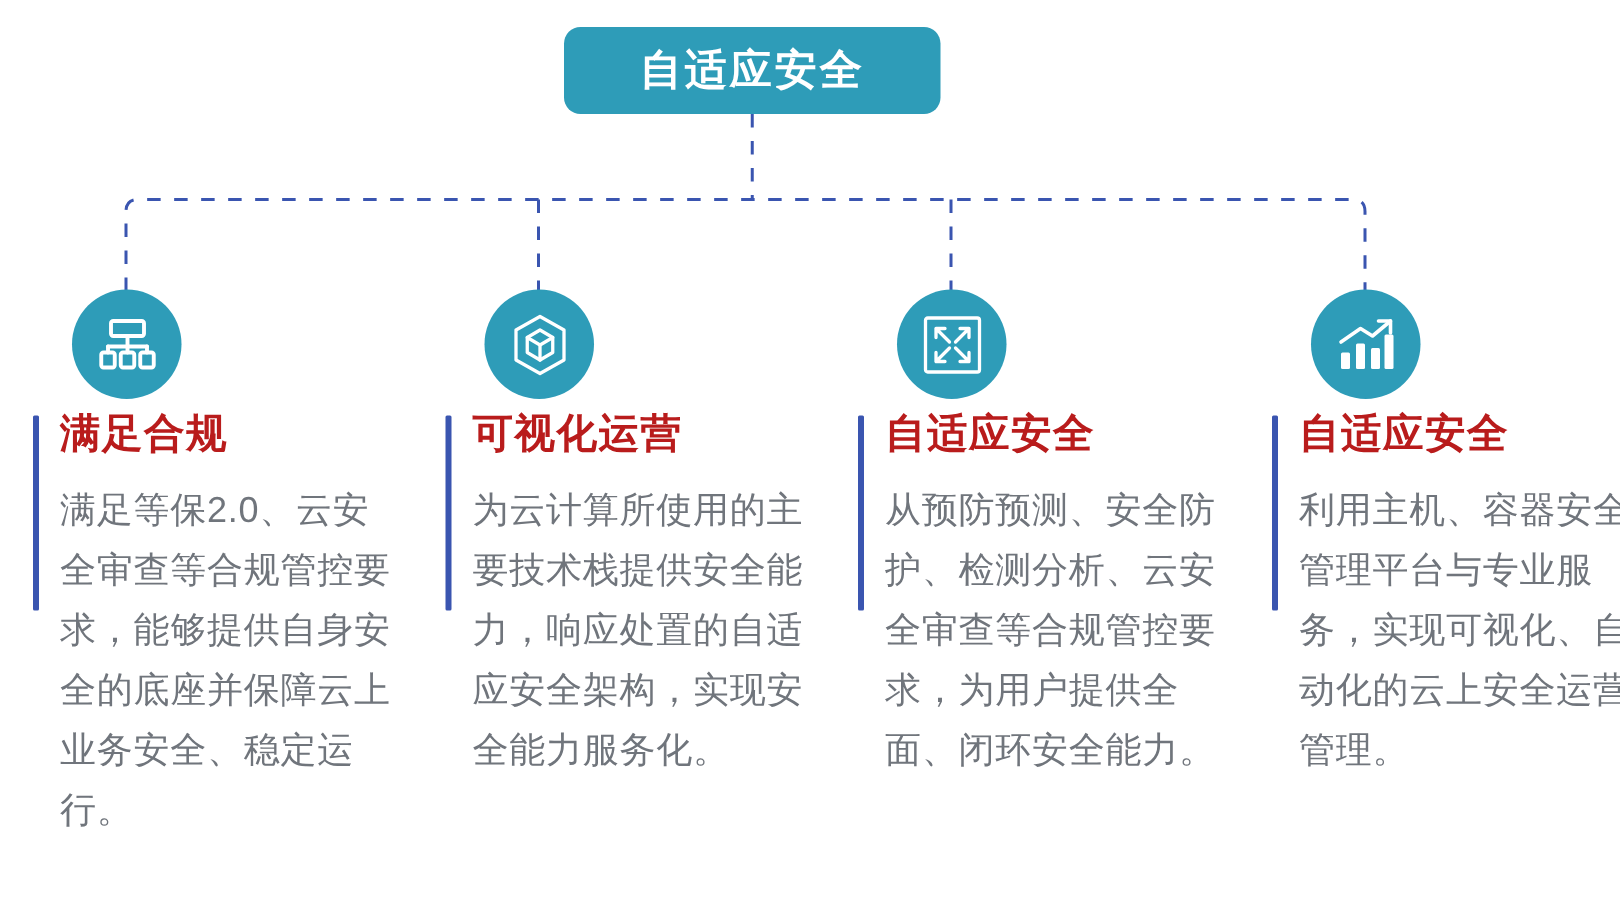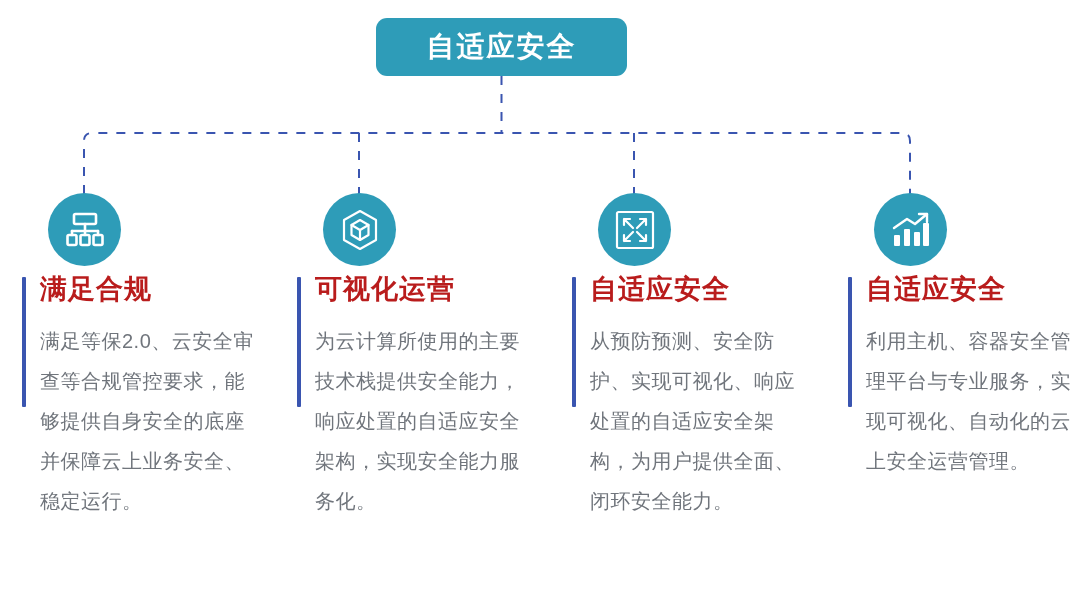--- a/index.html
+++ b/index.html
@@ -98,21 +98,21 @@
     letter-spacing: 1px;
     line-height: 1.2;
     white-space: nowrap;
   }
 
   .col-body {
     position: absolute;
     left: 18px;
     top: 128px;
     width: 225px;
-    font-size: 20px;
+    font-size: 24px;
     color: #70757c;
     line-height: 40px;
     letter-spacing: 0.5px;
     white-space: pre-line;
   }
 </style>
 </head>
 <body>
 
 <div id="stage">
@@ -170,21 +170,21 @@
       <svg width="40" height="40" viewBox="0 0 40 40" fill="none" stroke="#ffffff" stroke-width="2.2" stroke-linejoin="round" stroke-linecap="round">
         <rect x="2" y="2" width="36" height="36" rx="1.5"></rect>
         <path d="M9 9 L18 18 M9 9 v6 M9 9 h6"></path>
         <path d="M31 9 L22 18 M31 9 v6 M31 9 h-6"></path>
         <path d="M9 31 L18 22 M9 31 v-6 M9 31 h6"></path>
         <path d="M31 31 L22 22 M31 31 v-6 M31 31 h-6"></path>
       </svg>
     </div>
     <div class="accent-bar"></div>
     <div class="col-heading">自适应安全</div>
-    <div class="col-body">从预防预测、安全防护、实现可视化、响应处置的自适应安全架构，为用户提供全面、闭环安全能力。</div>
+    <div class="col-body">从预防预测、安全防护、检测分析、云安全审查等合规管控要求，为用户提供全面、闭环安全能力。</div>
   </div>
 
   <div class="column col-4">
     <div class="icon-circle">
       <svg width="42" height="40" viewBox="0 0 42 40" fill="none" stroke="#ffffff" stroke-width="2.4" stroke-linejoin="round" stroke-linecap="round">
         <rect x="4" y="25" width="6" height="11" rx="1" fill="#ffffff" stroke="none"></rect>
         <rect x="14" y="19" width="6" height="17" rx="1" fill="#ffffff" stroke="none"></rect>
         <rect x="24" y="22" width="6" height="14" rx="1" fill="#ffffff" stroke="none"></rect>
         <rect x="33" y="13" width="6" height="23" rx="1" fill="#ffffff" stroke="none"></rect>
         <path d="M4 18 L17 9 L25 14 L37 4"></path>

